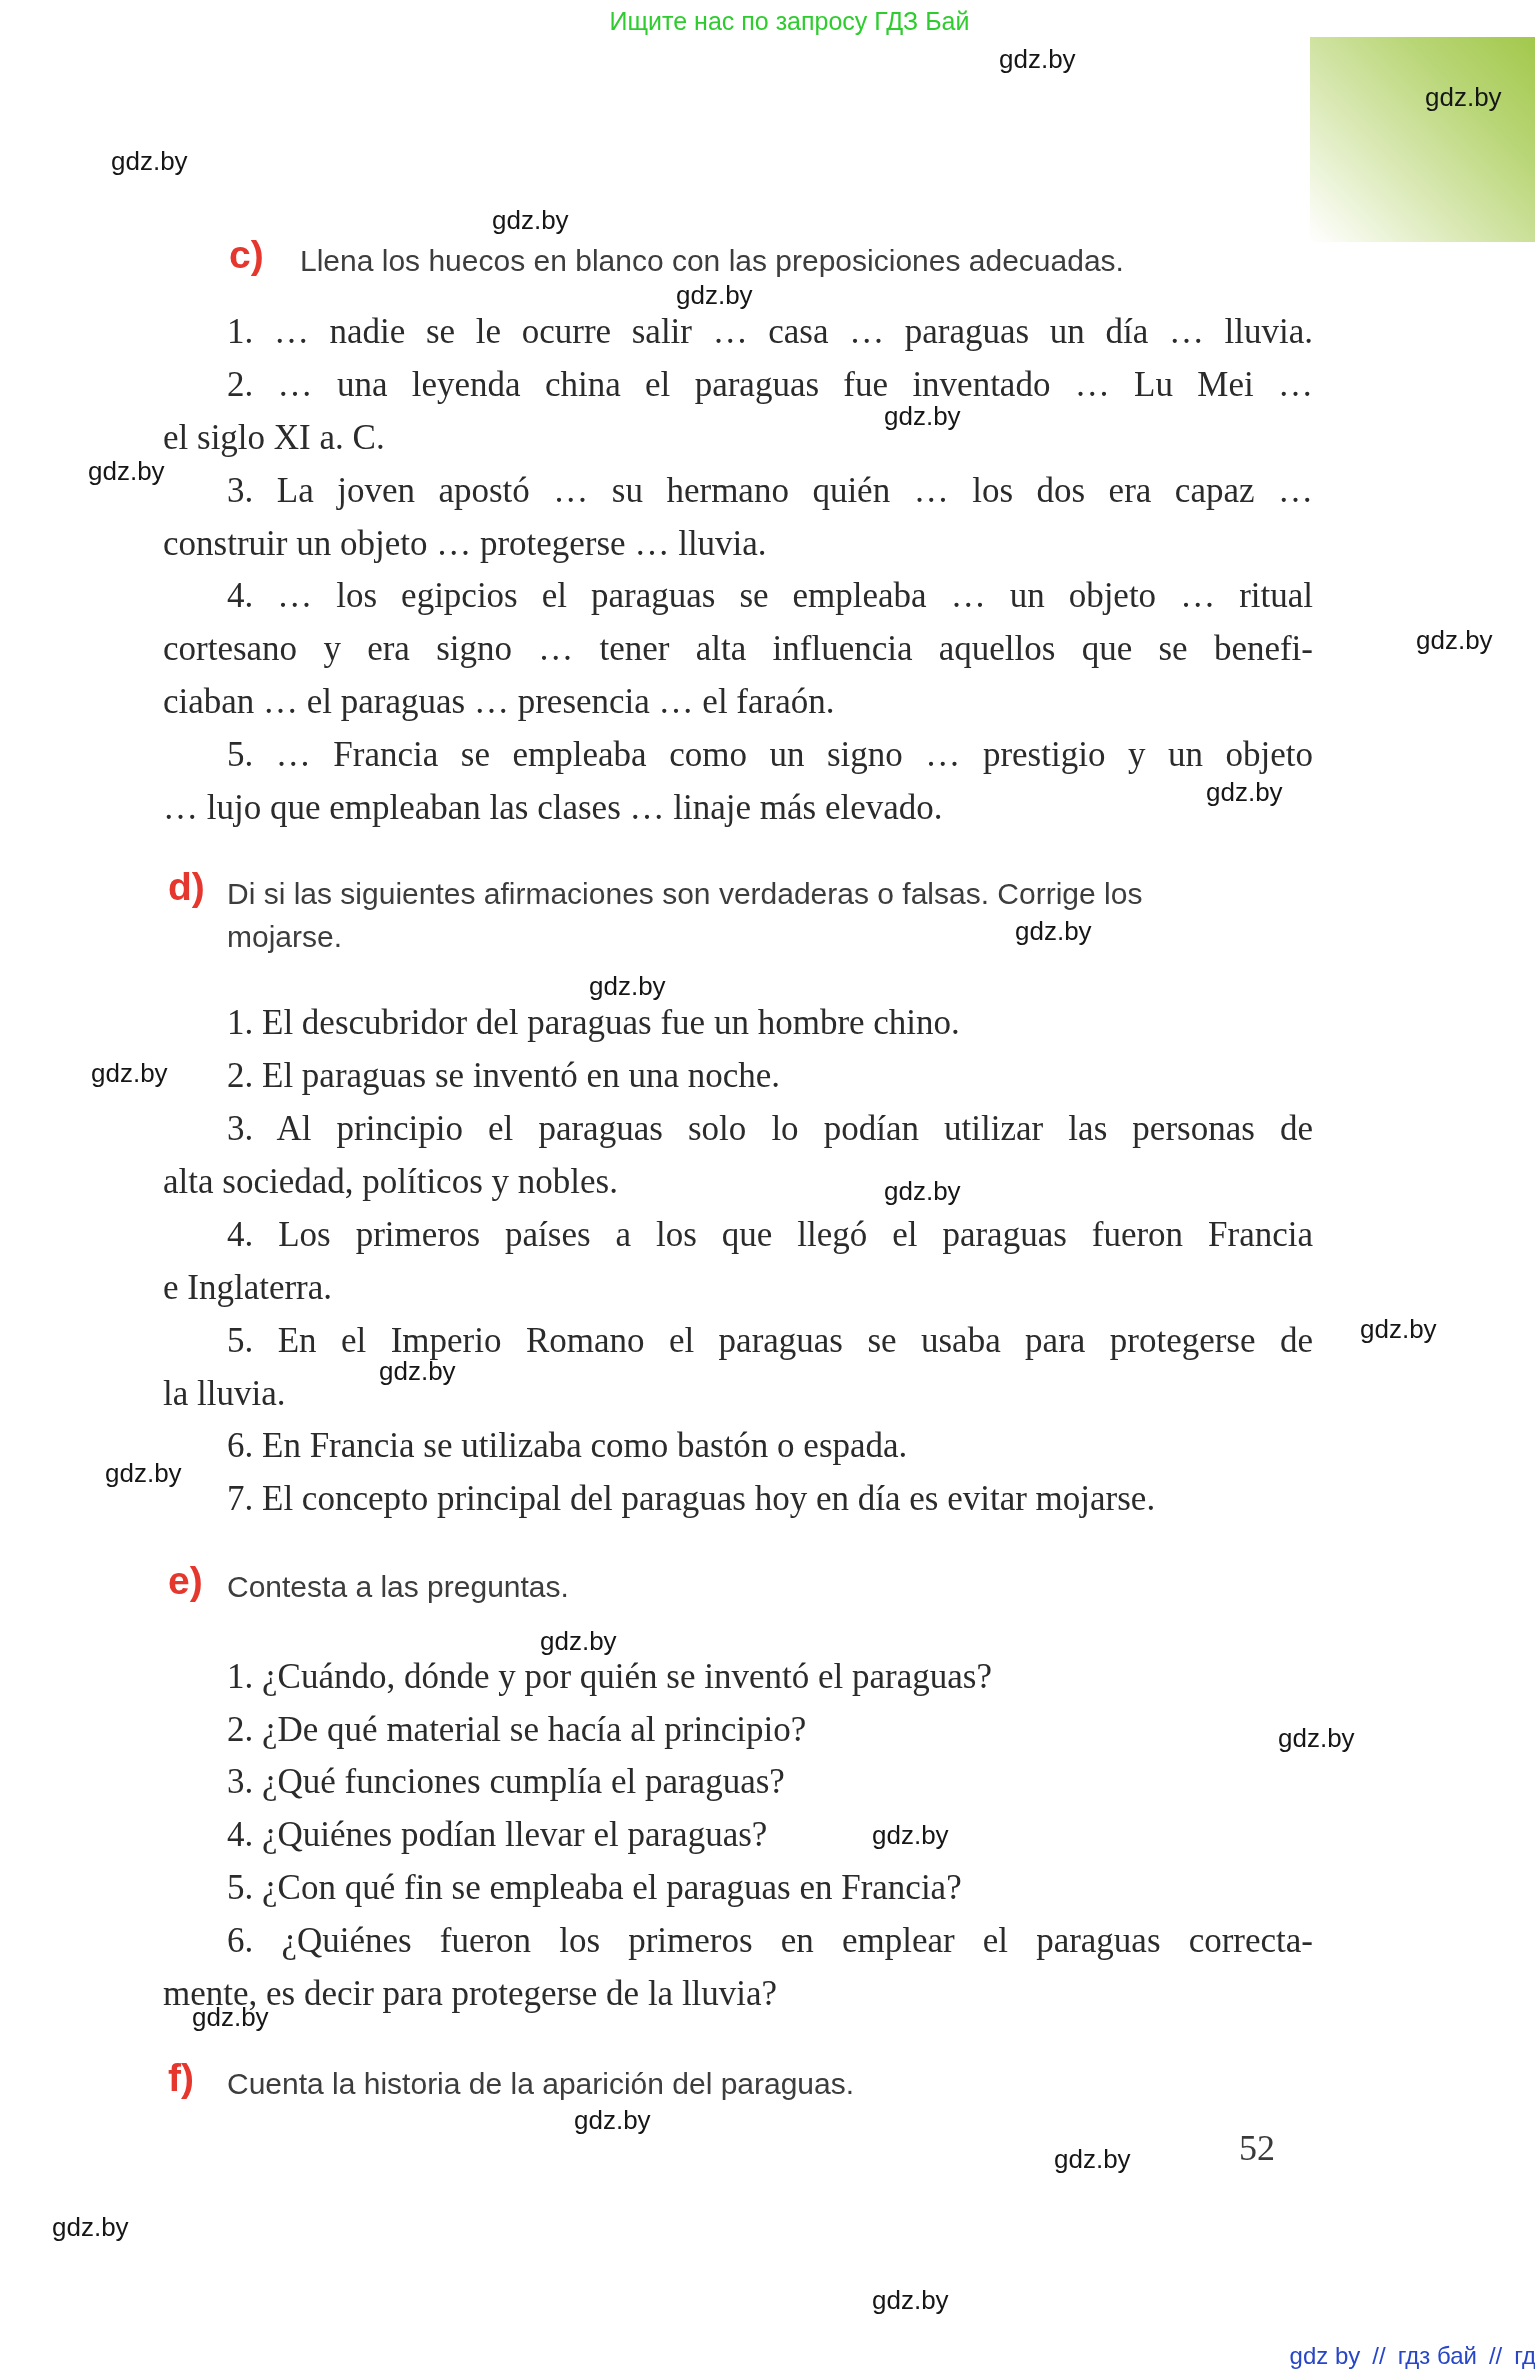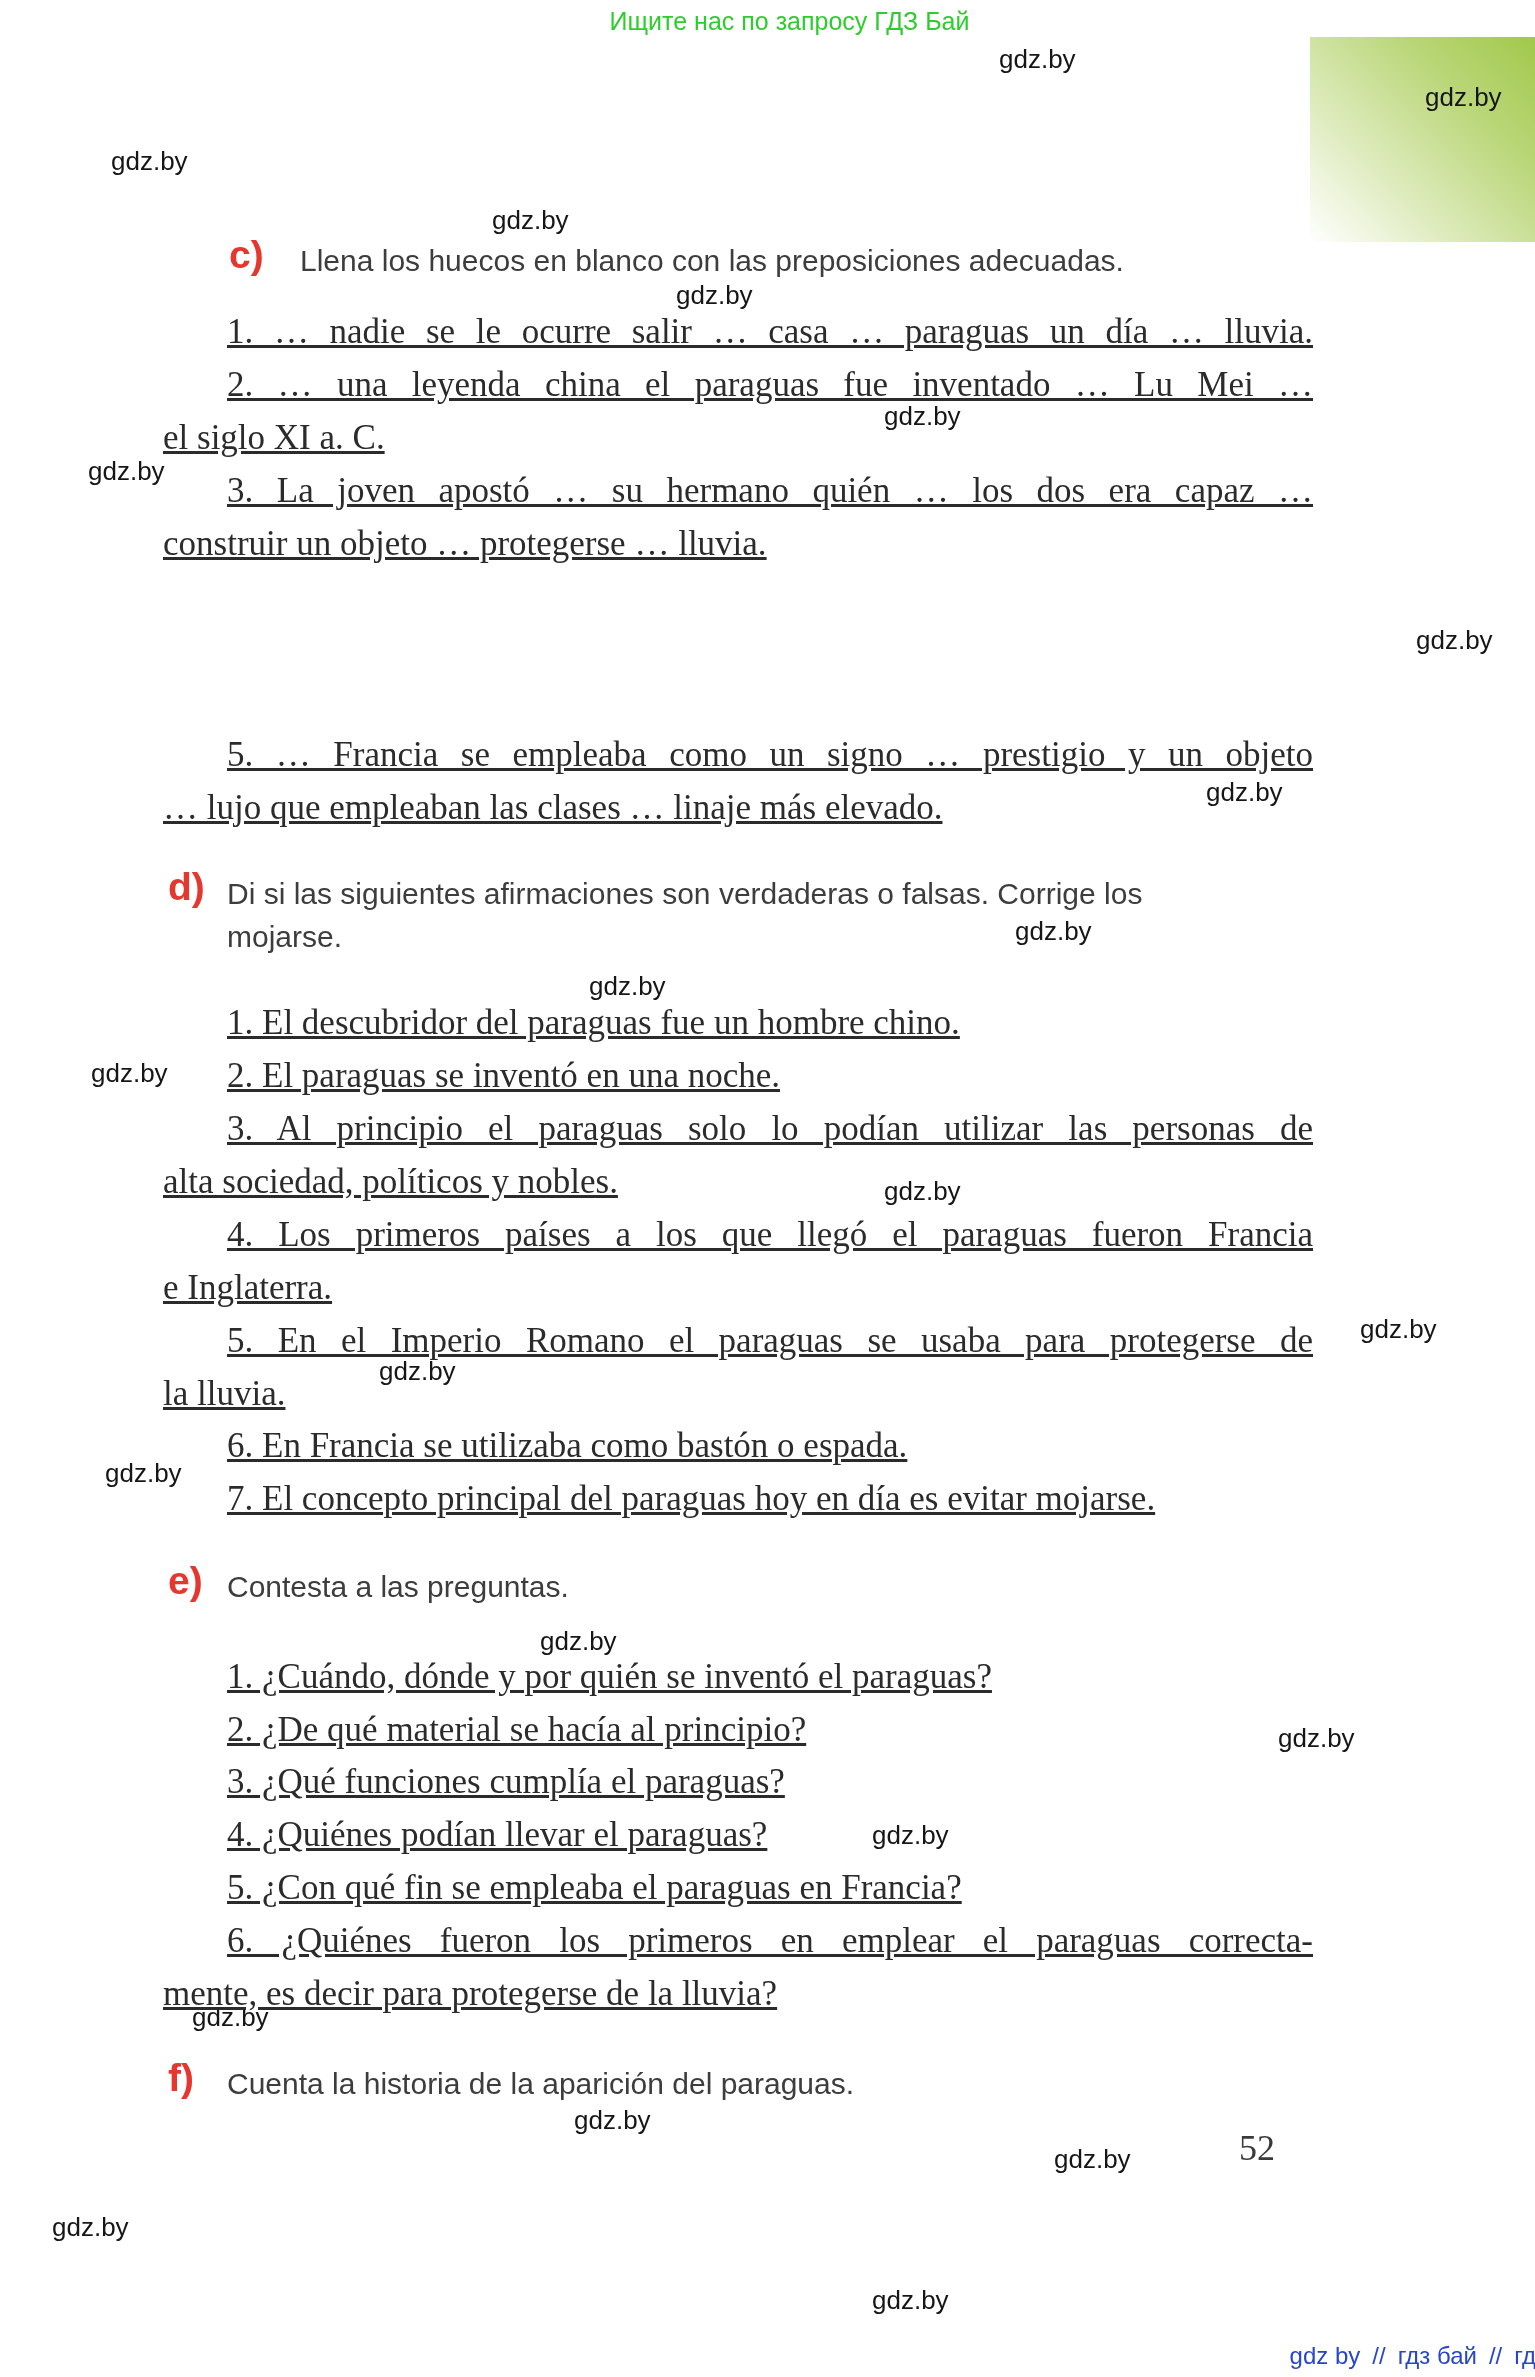--- a/index.html
+++ b/index.html
@@ -42,21 +42,20 @@
     position:absolute;
     font:400 30px/43px "Liberation Sans", sans-serif;
     color:#3d3d3d;
   }
   .hblock .hline{white-space:nowrap;}
   
   .para{
     position:absolute;left:163px;width:1150px;
     font:400 35px/53px "Liberation Serif", serif;
     color:#2b2b2b;
-    text-decoration:underline;
   }
   .ln{min-height:53px;}
   .ln.ind{padding-left:64px;}
   .ln.jf{text-align:justify;text-align-last:justify;}
   
   .page-num{
     position:absolute;left:1239px;top:2128px;
     font:400 36px/40px "Liberation Serif", serif;
     color:#3a3a3a;
   }
@@ -117,20 +116,25 @@
     <div class="ln ind jf">1. … nadie se le ocurre salir … casa … paraguas un día … lluvia.</div>
   </div>
   <div class="para" style="top:358px">
     <div class="ln ind jf">2. … una leyenda china el paraguas fue inventado … Lu Mei …</div>
     <div class="ln">el siglo XI a. C.</div>
   </div>
   <div class="para" style="top:464px">
     <div class="ln ind jf">3. La joven apostó … su hermano quién … los dos era capaz …</div>
     <div class="ln">construir un objeto … protegerse … lluvia.</div>
   </div>
+  <div class="para" style="top:569px">
+    <div class="ln ind jf">4. … los egipcios el paraguas se empleaba … un objeto … ritual</div>
+    <div class="ln jf">cortesano y era signo … tener alta influencia aquellos que se benefi-</div>
+    <div class="ln">ciaban … el paraguas … presencia … el faraón.</div>
+  </div>
   <div class="para" style="top:728px">
     <div class="ln ind jf">5. … Francia se empleaba como un signo … prestigio y un objeto</div>
     <div class="ln">… lujo que empleaban las clases … linaje más elevado.</div>
   </div>
 
   <span class="hlabel" style="left:168px;top:866px">d)</span>
   <div class="hblock" style="left:227px;top:872px;width:1109px">
     <div class="hline">Di si las siguientes afirmaciones son verdaderas o falsas. Corrige los</div>
     <div class="hline">mojarse.</div>
   </div>

